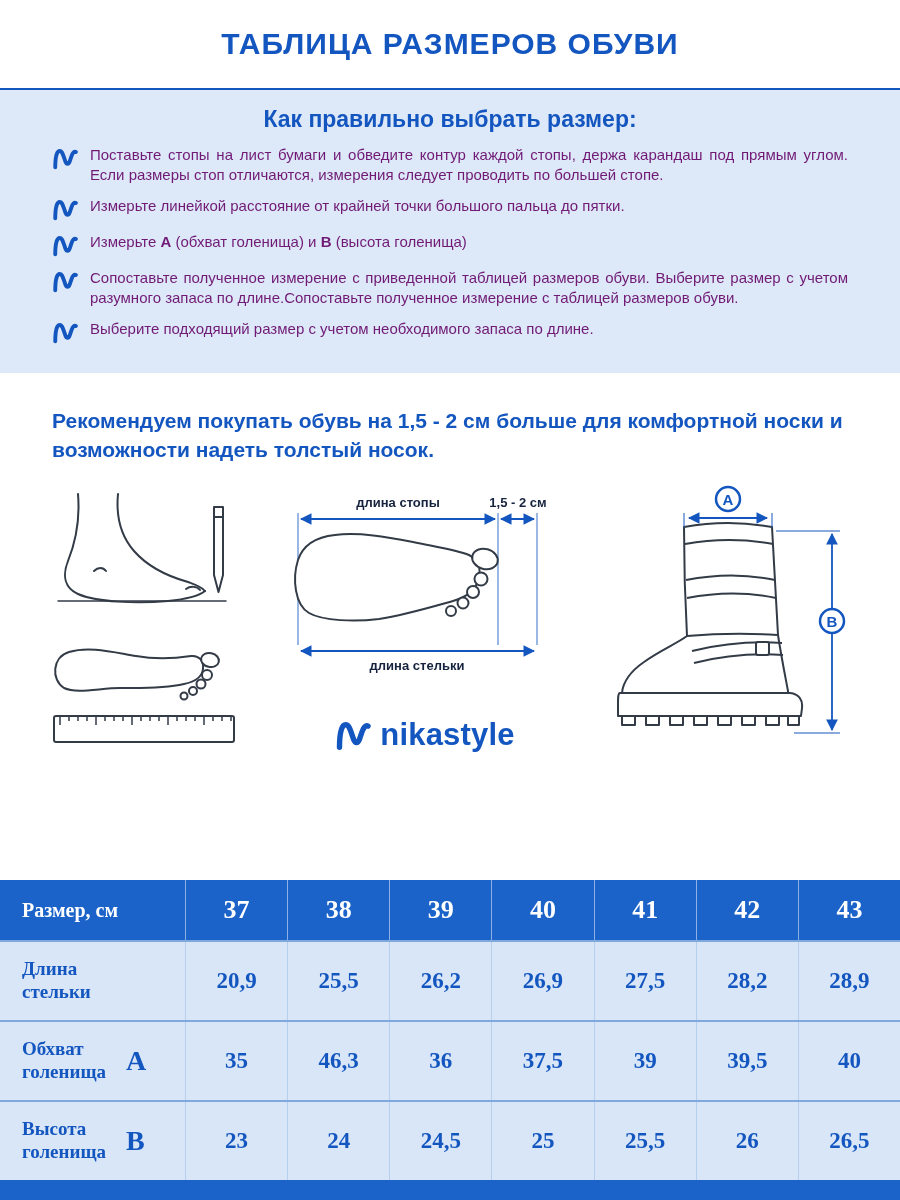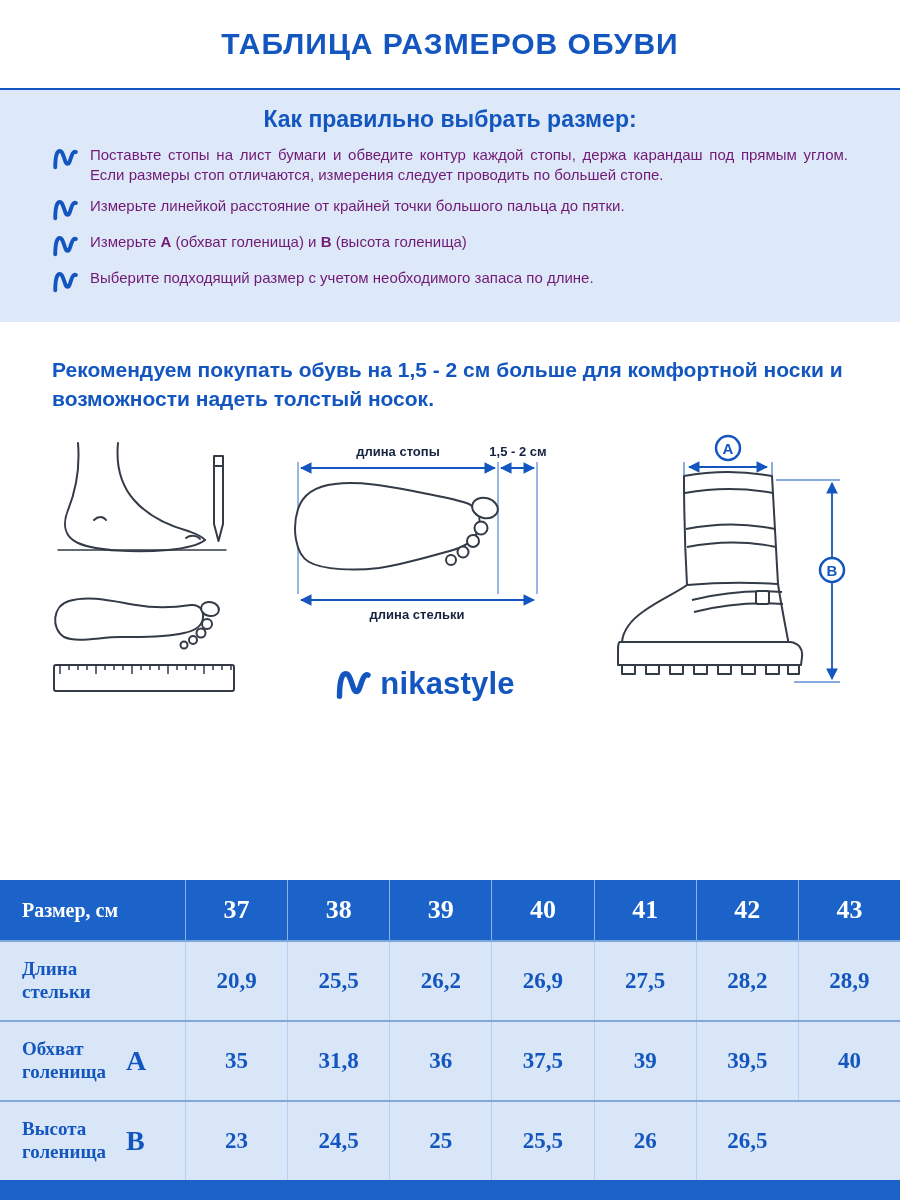--- a/index.html
+++ b/index.html
@@ -96,20 +96,26 @@
       <li class="tip">
         <svg class="nmark" viewBox="0 0 24 22">
             <use href="#nmark-path"></use>
           </svg>
         <p class="tip-text"><span>Измерьте </span><b>А</b><span> (обхват голенища) и </span><b>В</b><span> (высота голенища)</span></p>
       </li>
       <li class="tip">
         <svg class="nmark" viewBox="0 0 24 22">
             <use href="#nmark-path"></use>
           </svg>
+        <p class="tip-text">Сопоставьте полученное измерение с приведенной таблицей размеров обуви. Выберите размер с учетом разумного запаса по длине.Сопоставьте полученное измерение с таблицей размеров обуви.</p>
+      </li>
+      <li class="tip">
+        <svg class="nmark" viewBox="0 0 24 22">
+            <use href="#nmark-path"></use>
+          </svg>
         <p class="tip-text">Выберите подходящий размер с учетом необходимого запаса по длине.</p>
       </li>
     </ul>
   </section>
 
   <section class="recommend">
     <p>Рекомендуем покупать обувь на 1,5 - 2 см больше для комфортной носки и возможности надеть толстый носок.</p>
   </section>
 
   <section class="figures">
@@ -229,34 +235,35 @@
       <div class="t-cell t-val">28,2</div>
       <div class="t-cell t-val">28,9</div>
     </div>
 
     <div class="t-row">
       <div class="t-cell t-rowlabel">
         <span class="rl-text">Обхват голенища</span>
         <span class="rl-letter">А</span>
       </div>
       <div class="t-cell t-val">35</div>
-      <div class="t-cell t-val">31,8</div>
+      <div class="t-cell t-val">46,3</div>
       <div class="t-cell t-val">36</div>
       <div class="t-cell t-val">37,5</div>
       <div class="t-cell t-val">39</div>
       <div class="t-cell t-val">39,5</div>
       <div class="t-cell t-val">40</div>
     </div>
 
     <div class="t-row">
       <div class="t-cell t-rowlabel">
         <span class="rl-text">Высота голенища</span>
         <span class="rl-letter">В</span>
       </div>
       <div class="t-cell t-val">23</div>
+      <div class="t-cell t-val">24</div>
       <div class="t-cell t-val">24,5</div>
       <div class="t-cell t-val">25</div>
       <div class="t-cell t-val">25,5</div>
       <div class="t-cell t-val">26</div>
       <div class="t-cell t-val">26,5</div>
     </div>
   </section>
 
   <footer class="bottom-bar"></footer>
 </div>

